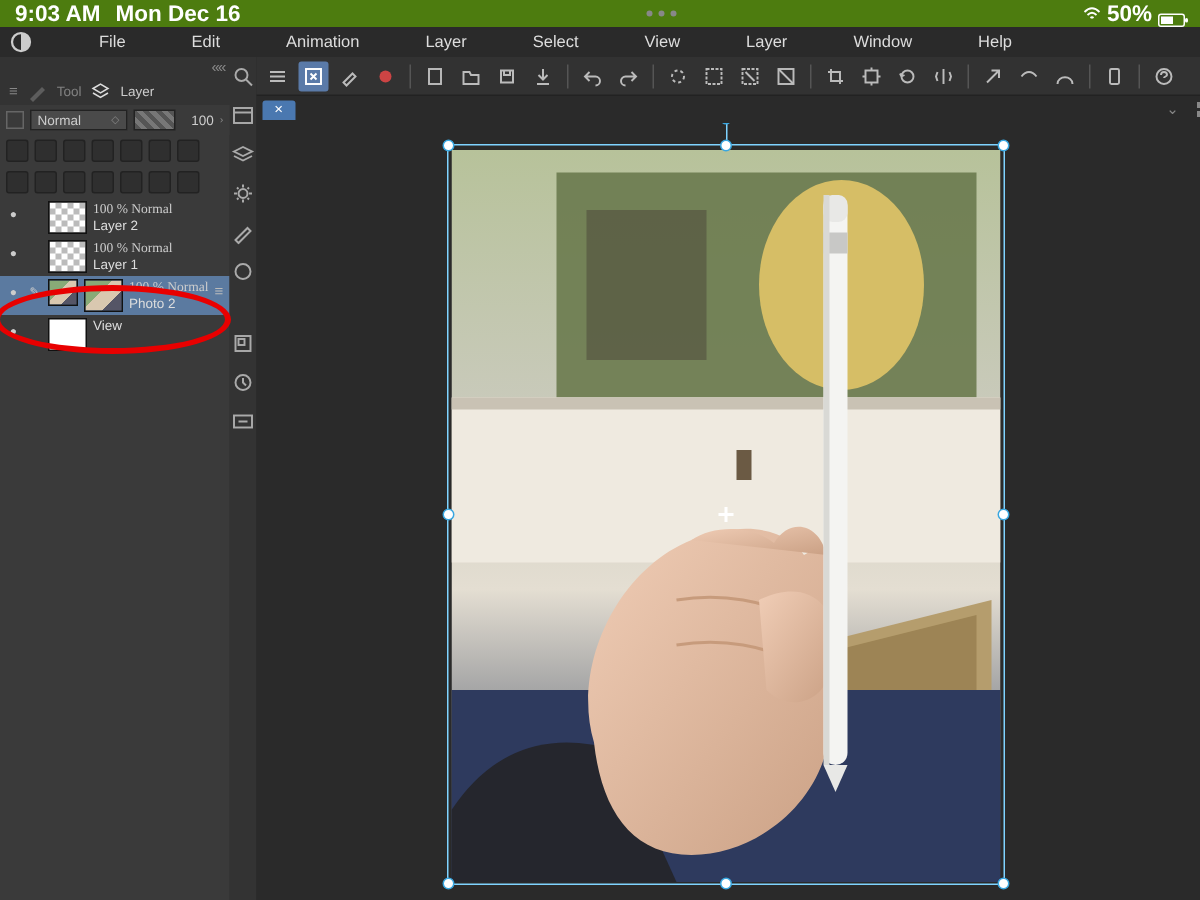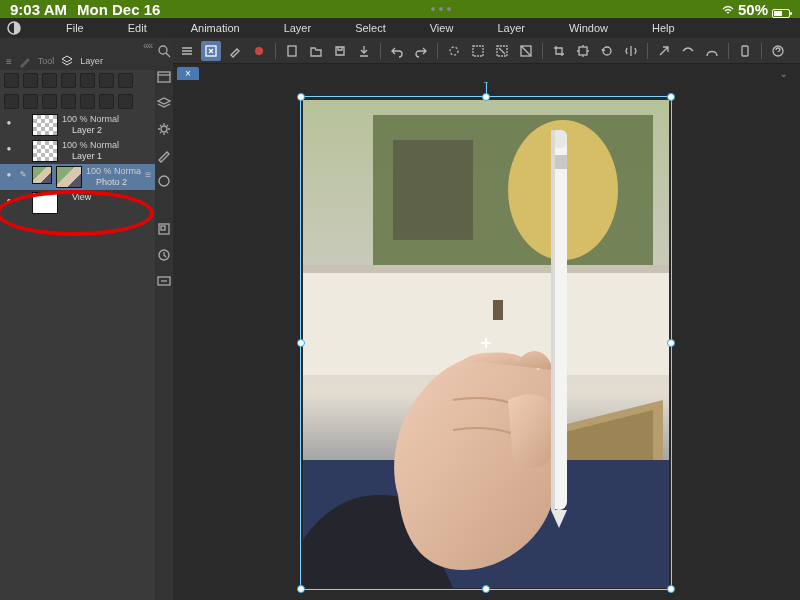--- a/index.html
+++ b/index.html
@@ -45,22 +45,22 @@
 
   .layers { flex: 1; overflow: hidden; }
   .layer { display: flex; align-items: flex-start; padding: 2px 4px; gap: 4px; position: relative; }
   .layer.selected { background: #5b7aa0; }
   .layer .vis { width: 10px; text-align: center; font-size: 8px; padding-top: 4px; }
   .layer .pen { width: 10px; text-align: center; font-size: 8px; padding-top: 4px; }
   .layer .th { width: 26px; height: 22px; border: 1px solid #111; background: #fff; flex-shrink: 0; }
   .layer .th.checker { background: repeating-conic-gradient(#bbb 0 25%, #fff 0 50%) 0 0/8px 8px; }
   .layer .th.photo { background: linear-gradient(135deg,#8a7 0 40%,#d9c8b0 40% 70%,#556 70%); }
   .layer .meta { display: flex; flex-direction: column; font-size: 9px; line-height: 11px; flex:1; overflow:hidden; }
-  .layer .meta .m1 { white-space: nowrap; }
-  .layer .meta .m2 { white-space: nowrap; color:#ddd;margin-left:10px; }
+  .layer .meta .m1 { white-space: nowrap; font-family: Liberation Serif, serif; }
+  .layer .meta .m2 { white-space: nowrap; color:#ddd; }
   .layer .mth { width: 20px; height: 18px; border:1px solid #111; background: linear-gradient(135deg,#8a7 0 40%,#d9c8b0 40% 70%,#556 70%); flex-shrink:0; }
   .layer .menu-dots { font-size:10px; color:#bbb; padding-top:3px; }
 
   .annot { position: absolute; left: -4px; top: 152px; width: 158px; height: 46px; border: 4px solid #e80000; border-radius: 50%; pointer-events: none; z-index: 50; }
 
   
   .tool-strip { width: 28px; background: #333; display: flex; flex-direction: column; align-items: center; padding-top: 4px; gap: 8px; }
   .tool-strip .tb { width: 18px; height: 18px; display:flex; align-items:center; justify-content:center; }
   .tool-strip .tb svg { width:16px; height:16px; stroke:#aaa; fill:none; stroke-width:1.3; }
   .tool-strip .sep { height: 14px; }
@@ -156,20 +156,30 @@
       </span>
       <span class="lbl">Tool</span>
       <span class="tab-ico on">
         <svg viewBox="0 0 14 14">
             <path d="M2 5 L7 2 L12 5 L7 8 Z M2 8 L7 11 L12 8" fill="none" stroke="#ddd"></path>
           </svg>
       </span>
       <span class="lbl on">Layer</span>
     </div>
 
+    <div class="blend-row">
+      <span class="sq"></span>
+      <span class="sel">
+          <span>Normal</span>
+          <span class="chev" style="margin-left:auto">◇</span>
+        </span>
+      <span class="thumb"></span>
+      <span class="op">100</span>
+      <span class="chev">›</span>
+    </div>
 
     <div class="icon-row">
       <span class="ib"></span>
       <span class="ib"></span>
       <span class="ib"></span>
       <span class="ib"></span>
       <span class="ib"></span>
       <span class="ib"></span>
       <span class="ib"></span>
     </div>

